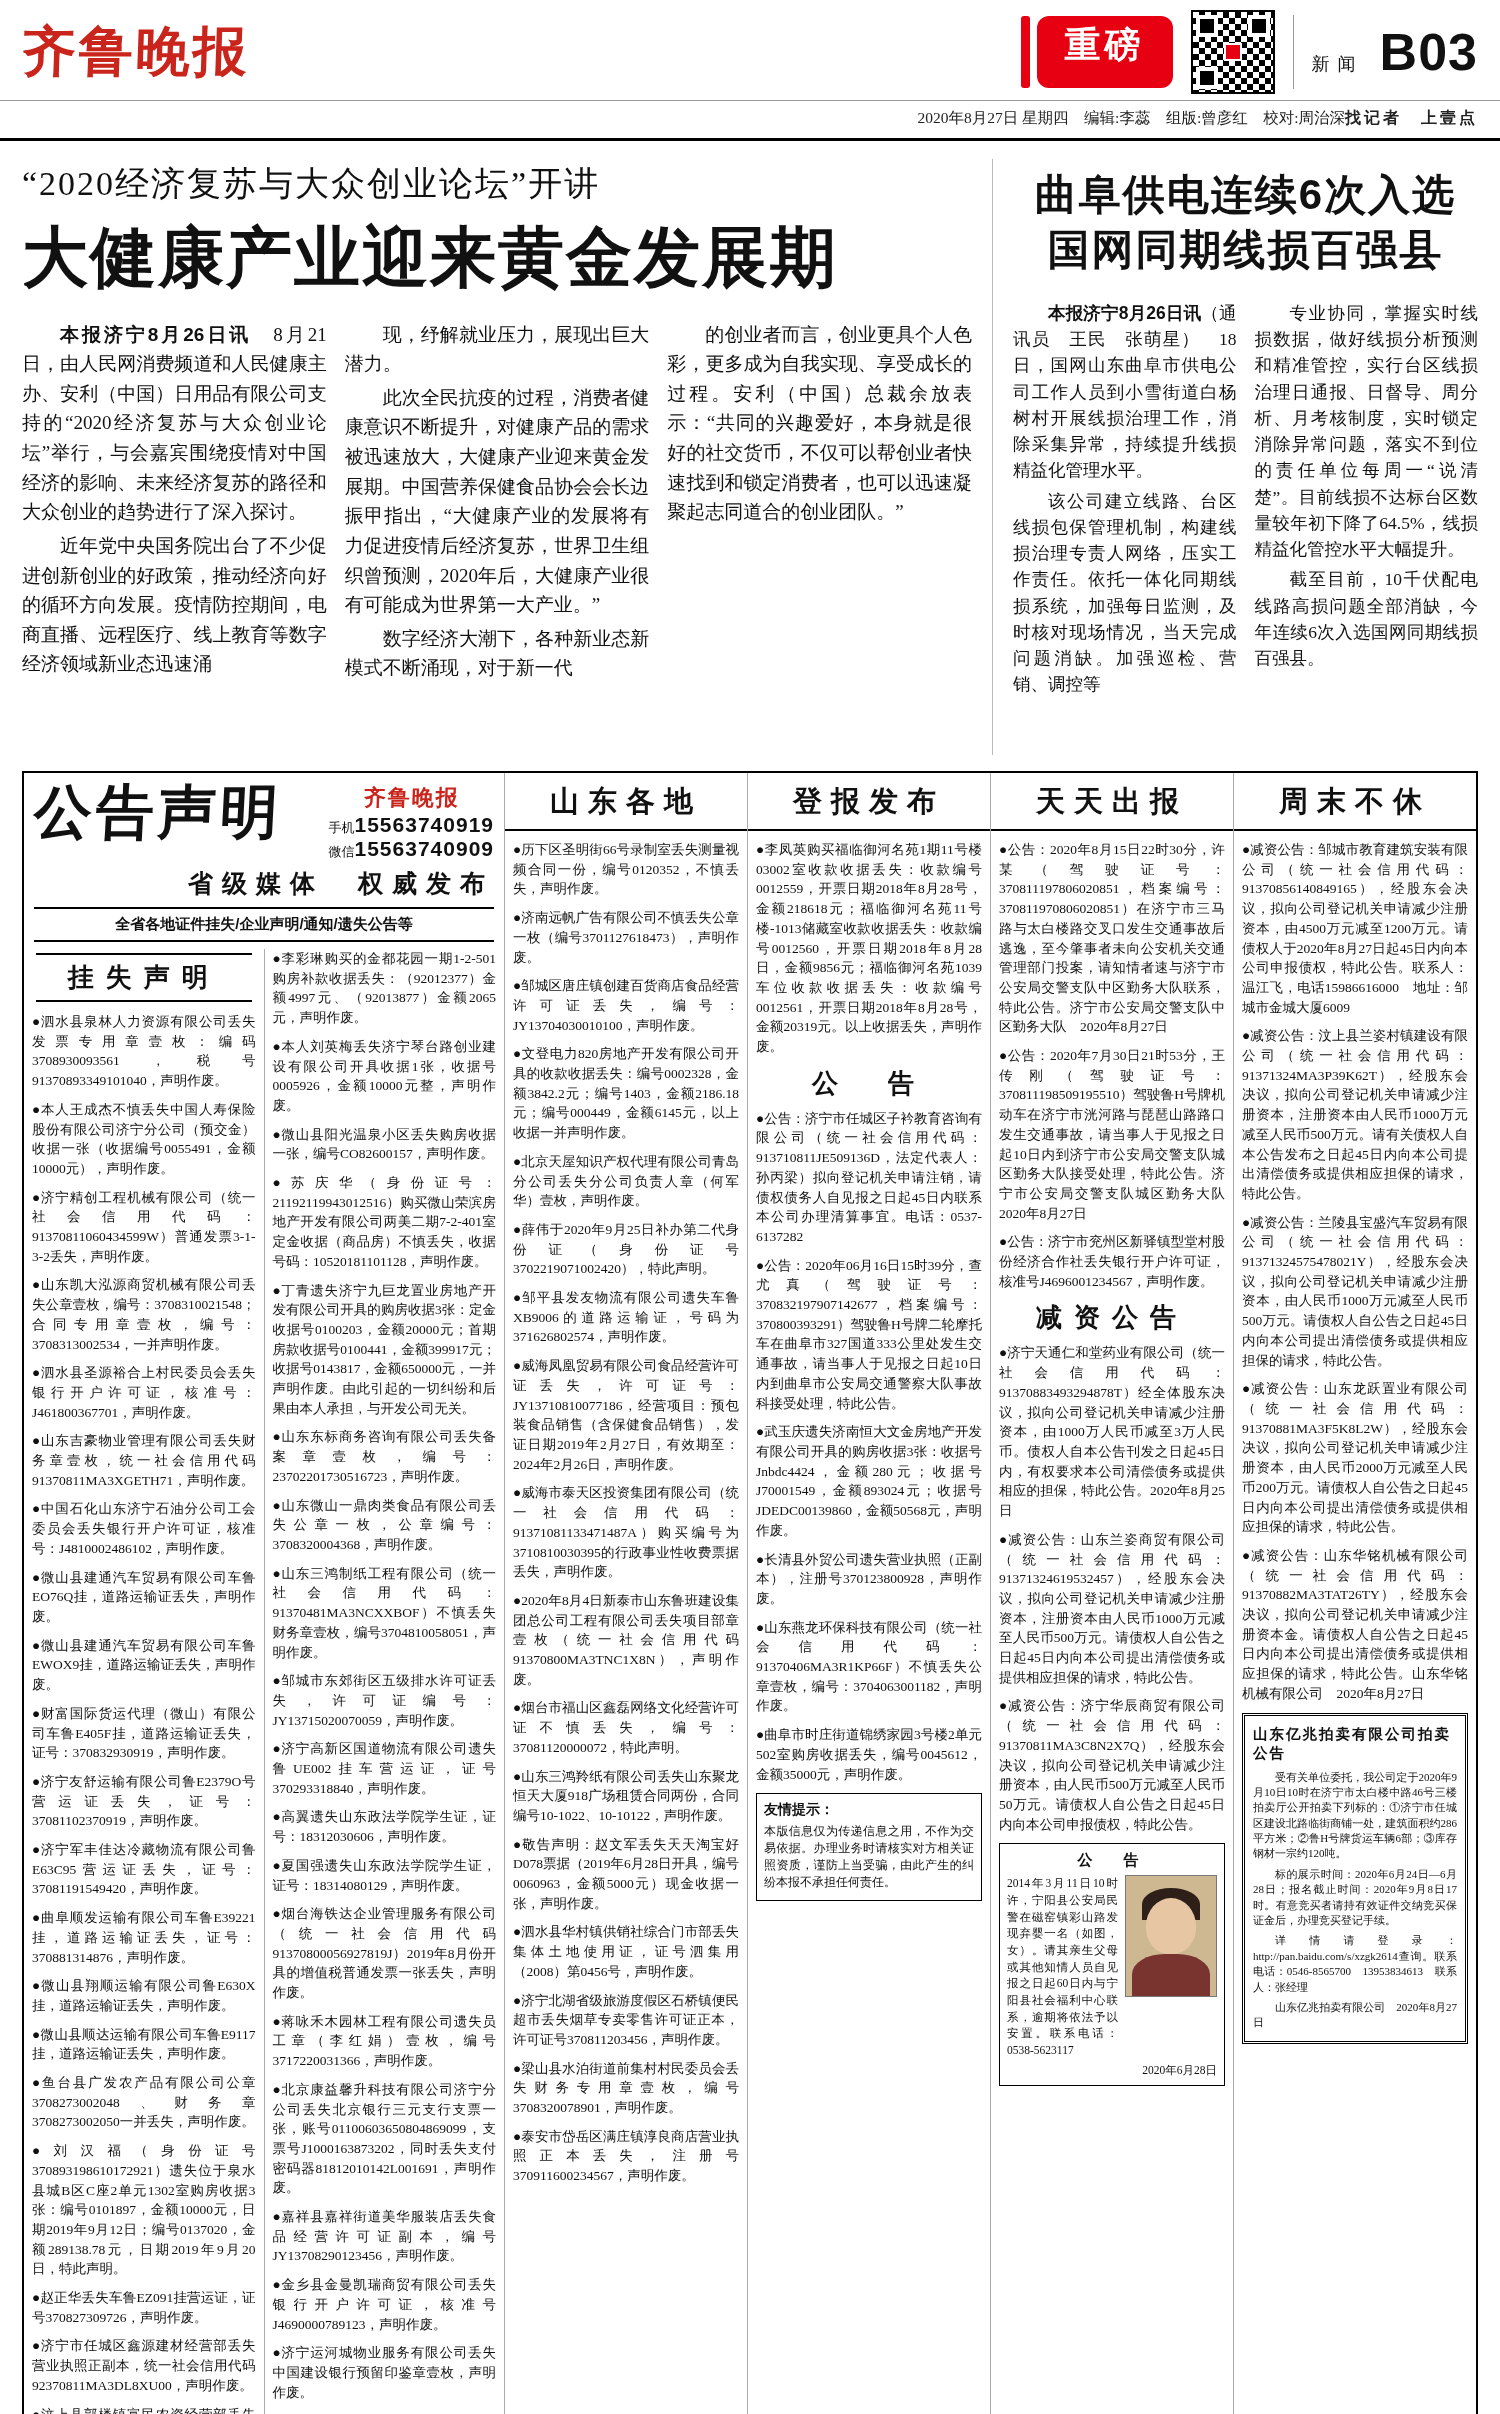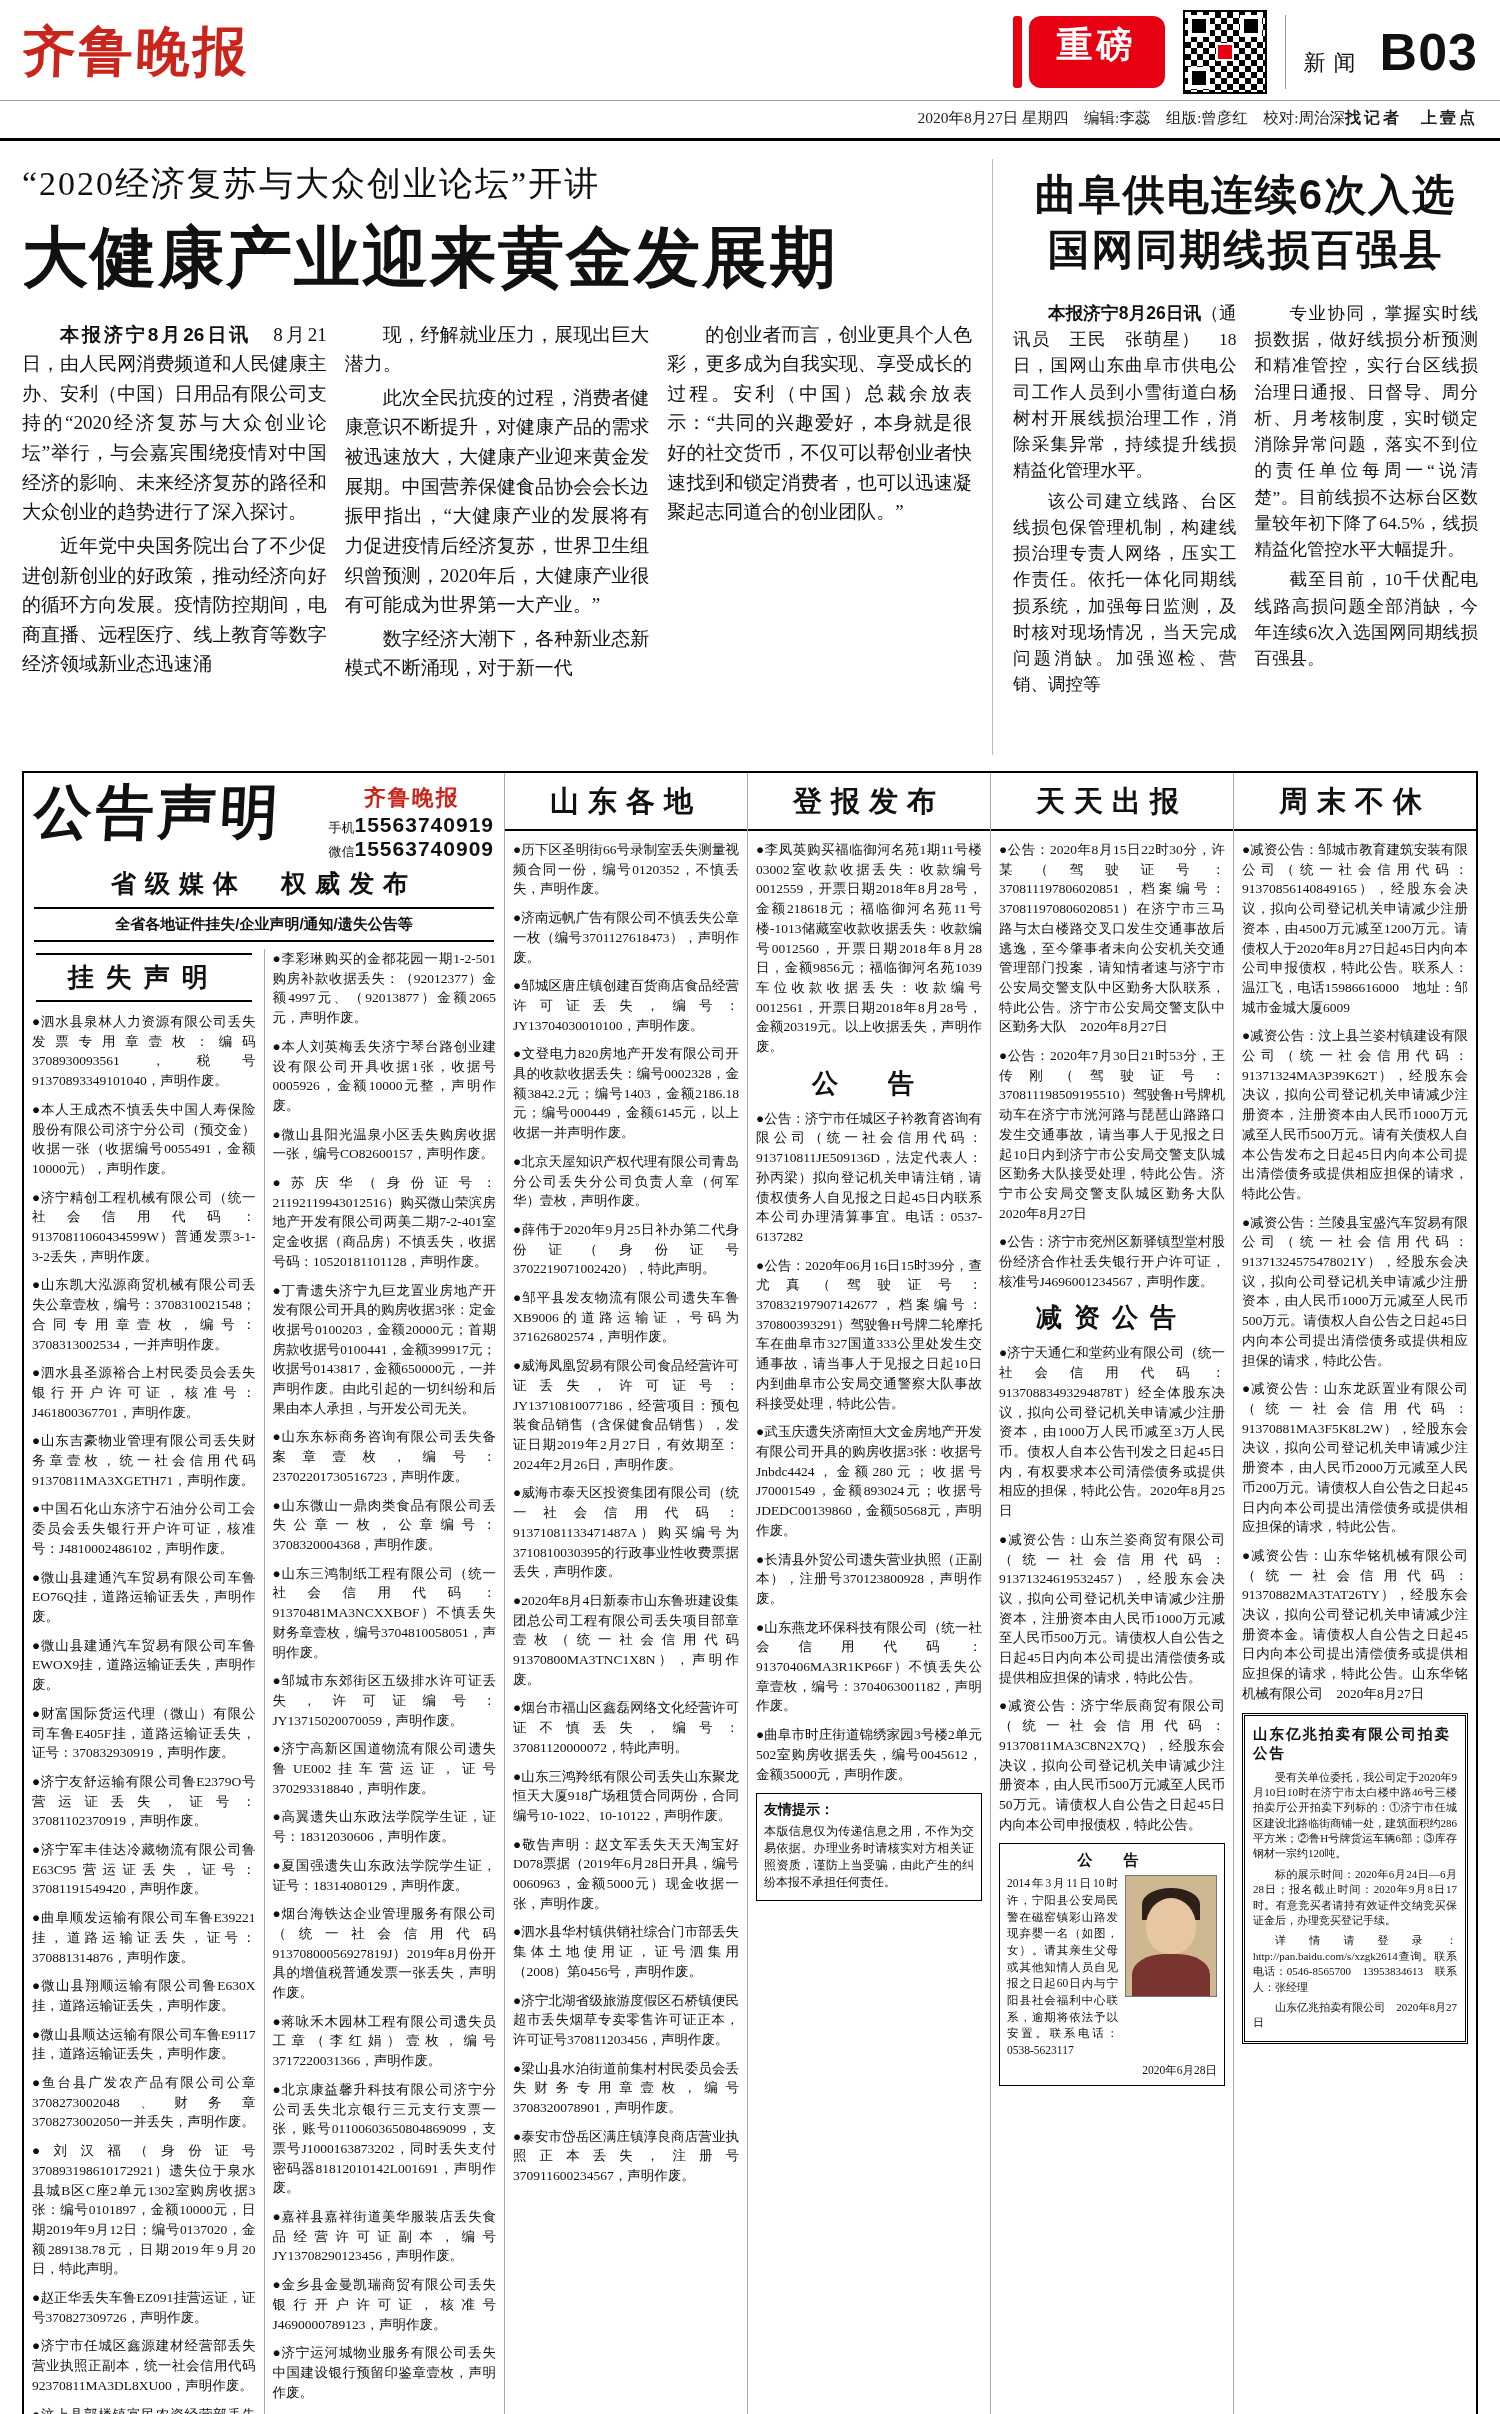--- a/index.html
+++ b/index.html
@@ -21,21 +21,21 @@
   .h-right{display:flex;align-items:center;gap:18px;}
   .badge-group{display:flex;align-items:stretch;gap:7px;height:72px;}
   .badge-bar{width:9px;background:var(--badge-red);border-radius:3px;}
   .badge{background:var(--badge-red);color:#fff;font-family:var(--sans);font-weight:bold;font-size:36px;line-height:58px;padding:0 28px;border-radius:12px;letter-spacing:4px;}
   .qr{width:84px;height:84px;position:relative;border:2px solid #000;background:repeating-conic-gradient(#000 0% 25%, #fff 0% 50%);background-size:12px 12px;}
   .eye{position:absolute;width:22px;height:22px;background:#000;box-shadow:inset 0 0 0 4px #fff,inset 0 0 0 8px #000;}
   .e1{left:3px;top:3px;} .e2{right:3px;top:3px;} .e3{left:3px;bottom:3px;}
   .qr-center{position:absolute;left:50%;top:50%;width:18px;height:18px;transform:translate(-50%,-50%);background:var(--badge-red);border:2px solid #fff;}
   .vline{width:1px;height:74px;background:#999;}
   .sect-row{display:flex;align-items:baseline;gap:16px;}
-  .sect-name{font-family:var(--sans);font-size:22px;letter-spacing:8px;}
+  .sect-name{font-family:var(--sans);font-size:18px;letter-spacing:8px;}
   .page-no{font-family:var(--sans);font-size:52px;font-weight:bold;letter-spacing:1px;}
   .h-rule{border-top:1px solid #9a9a9a;}
   .h-row2{display:flex;justify-content:flex-end;align-items:center;padding:7px 22px 9px;font-size:15.5px;color:#222;}
   .slogan{font-family:var(--sans);font-size:16px;letter-spacing:3px;font-weight:bold;}
 
   
   .top-articles{display:flex;padding:18px 22px 8px;height:622px;overflow:hidden;}
   .lead{flex:1;padding-right:20px;}
   .kicker{font-size:34px;letter-spacing:2px;margin:2px 0 14px;}
   .headline{font-family:var(--sans);font-size:66px;font-weight:900;letter-spacing:2px;line-height:1.1;margin:0 0 26px;}
@@ -51,21 +51,21 @@
   .classified{margin:8px 22px 0;height:1668px;border:2px solid #000;overflow:hidden;}
   .cls-inner{display:flex;height:100%;}
   .left-pair{width:480px;display:flex;flex-direction:column;}
   .cls-banner{height:176px;padding:8px 10px 0;}
   .banner-top{display:flex;justify-content:space-between;align-items:flex-start;}
   .banner-title{font-family:var(--serif);font-weight:bold;font-size:58px;line-height:1.1;letter-spacing:4px;transform:skewX(-3deg);}
   .banner-contact{text-align:center;padding-top:2px;}
   .banner-brand{color:var(--red);font-weight:bold;font-size:22px;letter-spacing:2px;transform:skewX(-2deg);}
   .phone-row{font-size:13px;white-space:nowrap;}
   .phone-row b{font-family:var(--sans);font-size:21px;letter-spacing:1px;}
-  .banner-tagline{font-family:Liberation Serif, serif;font-size:25px;font-weight:bold;text-align:center;letter-spacing:9px;margin:6px 0 7px;}
+  .banner-tagline{font-family:Liberation Serif, serif;font-size:25px;font-weight:bold;text-align:right;letter-spacing:9px;margin:6px 0 7px;}
   .banner-scope{border-top:2px solid #000;border-bottom:2px solid #000;font-family:var(--sans);font-weight:bold;font-size:15px;text-align:center;padding:6px 2px;}
   .pair-cols{display:flex;flex:1;overflow:hidden;}
   .right-cols{flex:1;display:flex;overflow:hidden;}
   .ads-col{flex:1;padding:0 8px 6px;overflow:hidden;}
   .pair-cols .ads-col + .ads-col,
   .right-cols .ads-col{border-left:1px solid #aaa;}
   .col-top-header{font-family:Liberation Sans, sans-serif;font-size:29px;font-weight:bold;text-align:center;letter-spacing:9px;padding:9px 0 7px;border-bottom:2px solid #000;margin:0 -8px 9px;}
   .ads-header{font-family:var(--sans);font-size:26px;font-weight:bold;text-align:center;letter-spacing:12px;margin:8px 0 8px;}
   .ads-header.boxed{border-top:2px solid #000;border-bottom:2px solid #000;padding:5px 0;margin:4px 4px 10px;}
   .ad{font-size:13.5px;line-height:1.46;text-align:justify;margin:0 0 9px;}

